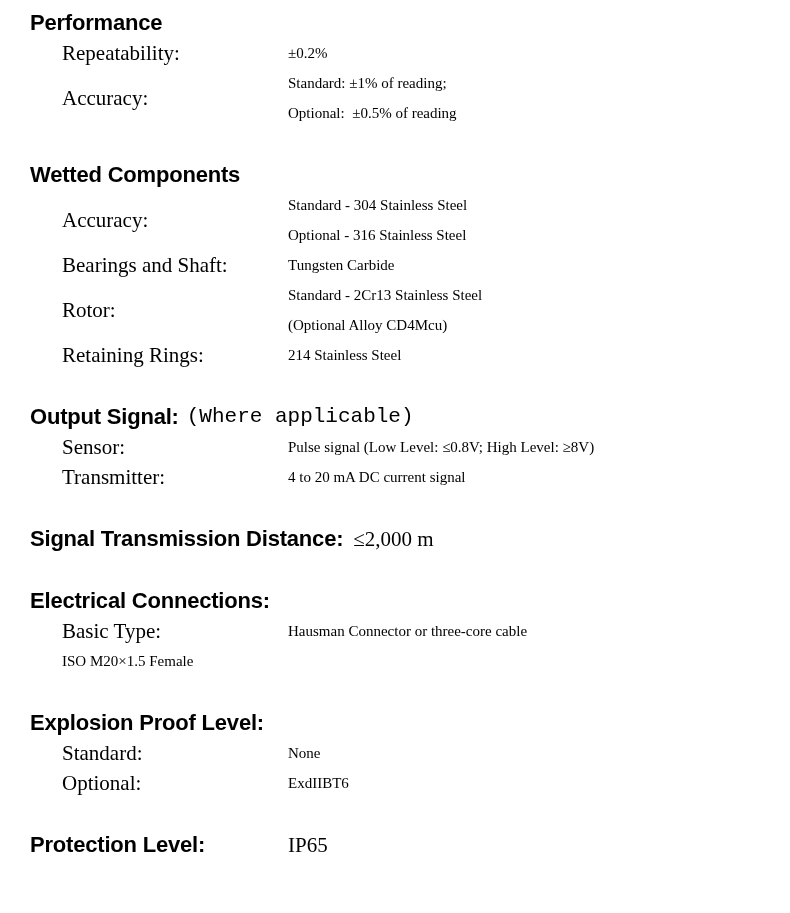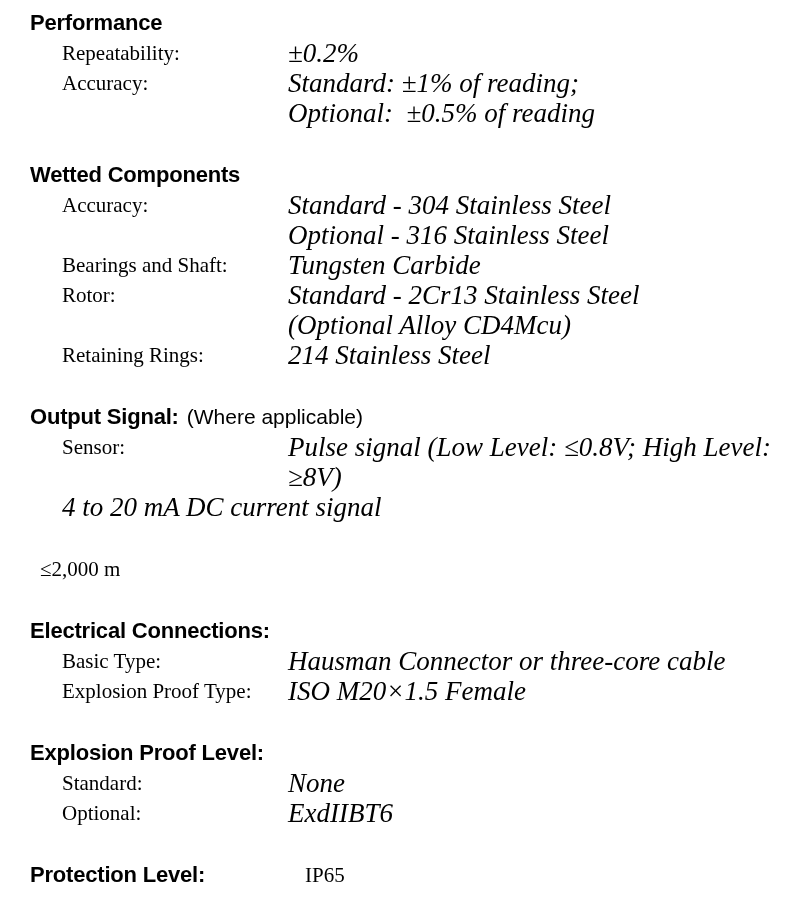--- a/index.html
+++ b/index.html
@@ -27,49 +27,49 @@
     font-family:"Liberation Sans","DejaVu Sans",sans-serif;
     font-weight:700;
     font-size:22px;
     line-height:30px;
     letter-spacing:-0.2px;
     white-space:nowrap;
   }
   
   .heading.col-width{flex:0 0 258px;}
   .heading-note{
-    font-family:Liberation Sans, sans-serif;
+    font-family:Liberation Mono, monospace;
     font-size:21px;
     line-height:30px;
     margin-left:8px;
     white-space:nowrap;
   }
   .inline-value{
     font-family:"Liberation Serif","DejaVu Serif",serif;
     font-size:21px;
     line-height:30px;
     margin-left:10px;
     white-space:nowrap;
   }
-  .heading.col-width + .inline-value{margin-left:17px;}
+  .heading.col-width + .inline-value{margin-left:0;}
   .spec-row{
     display:flex;
     padding-left:32px;
+    align-items:center;
   }
   .spec-label{
     flex:0 0 226px;
     font-size:21px;
     line-height:30px;
   }
   .spec-value{
     flex:1 1 auto;
-    font-size:27px;
+    font-size:15px;
     line-height:30px;
     white-space:pre-wrap;
-    font-style:italic;
   }
 </style>
 </head>
 <body>
 
 <main>
 
   <section class="spec-section">
     <div class="heading-row">
       <h2 class="heading">Performance</h2>
@@ -112,40 +112,41 @@
   <section class="spec-section">
     <div class="heading-row">
       <h2 class="heading">Output Signal:</h2>
       <span class="heading-note">(Where applicable)</span>
     </div>
     <div class="spec-row">
       <span class="spec-label">Sensor:</span>
       <span class="spec-value">Pulse signal (Low Level: ≤0.8V; High Level: ≥8V)</span>
     </div>
     <div class="spec-row">
+      <span class="spec-label">Transmitter:</span>
       <span class="spec-value">4 to 20 mA DC current signal</span>
     </div>
   </section>
 
   <section class="spec-section">
     <div class="heading-row">
+      <h2 class="heading">Signal Transmission Distance:</h2>
       <span class="inline-value">≤2,000 m</span>
     </div>
   </section>
 
   <section class="spec-section">
     <div class="heading-row">
       <h2 class="heading">Electrical Connections:</h2>
     </div>
     <div class="spec-row">
       <span class="spec-label">Basic Type:</span>
       <span class="spec-value">Hausman Connector or three-core cable</span>
     </div>
     <div class="spec-row">
-      <span class="spec-label">Explosion Proof Type:</span>
       <span class="spec-value">ISO M20×1.5 Female</span>
     </div>
   </section>
 
   <section class="spec-section">
     <div class="heading-row">
       <h2 class="heading">Explosion Proof Level:</h2>
     </div>
     <div class="spec-row">
       <span class="spec-label">Standard:</span>

